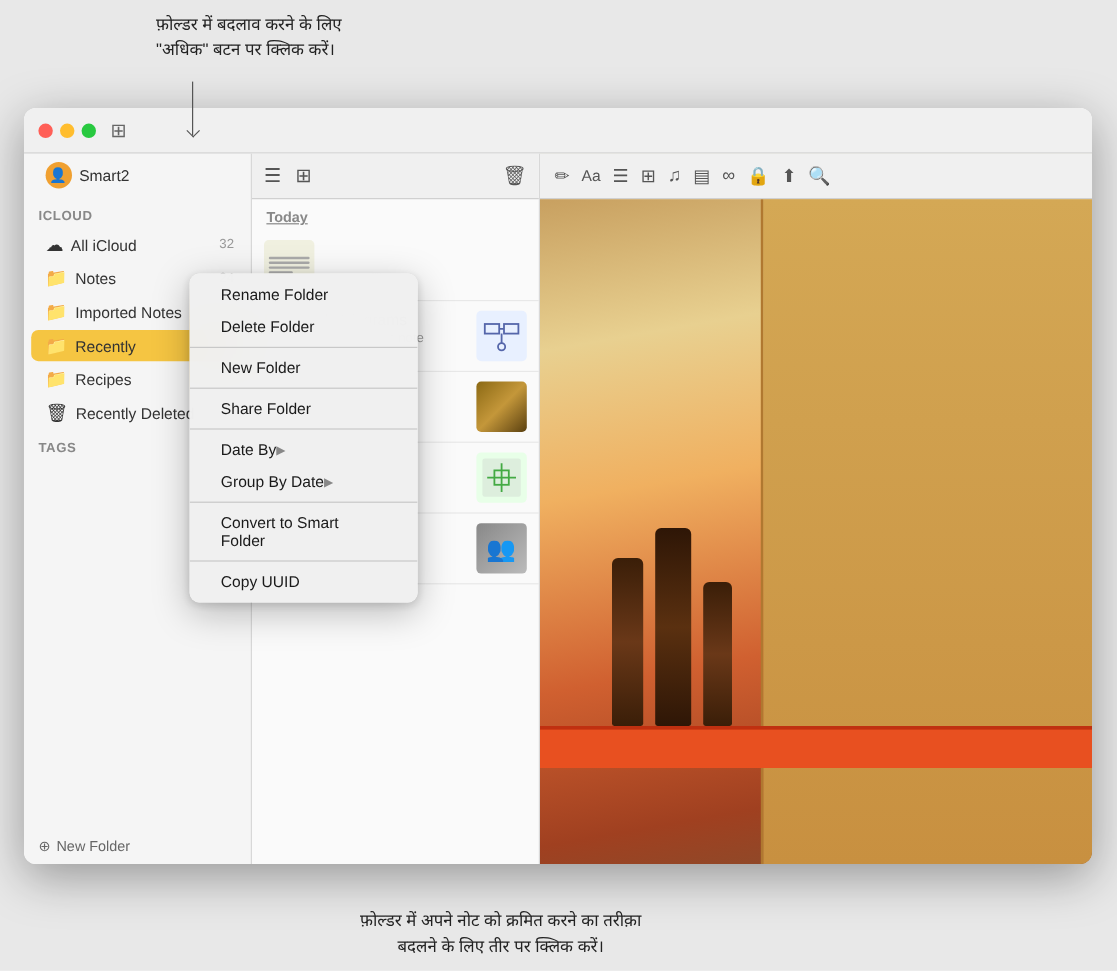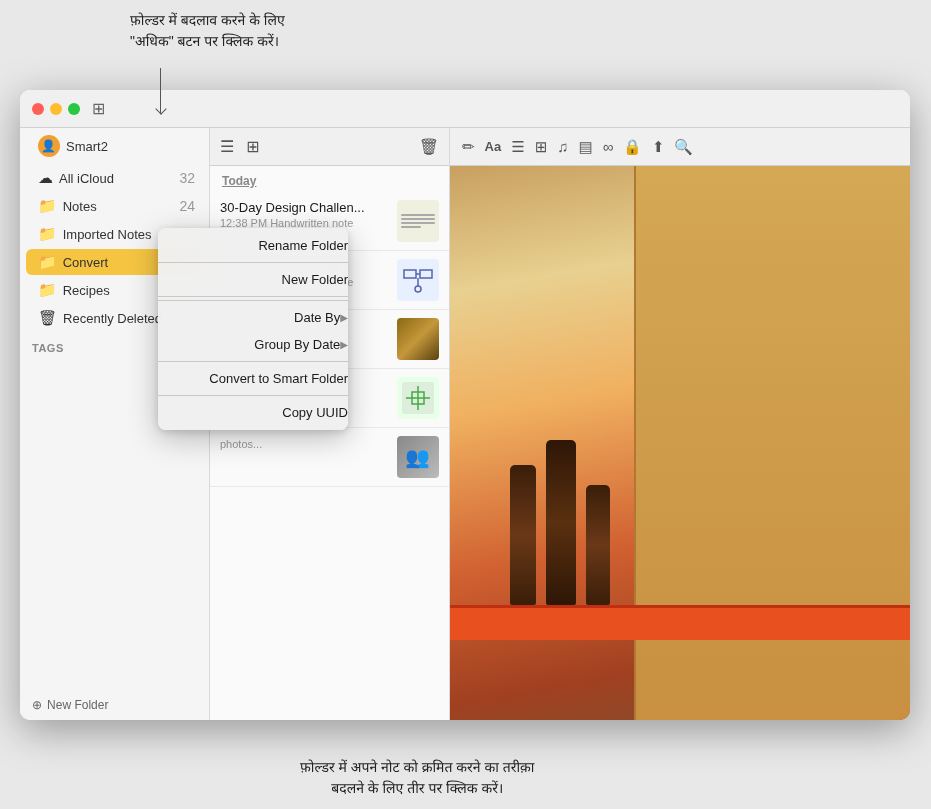--- a/index.html
+++ b/index.html
@@ -144,21 +144,21 @@
     .sidebar-item.active {
       background: #f5c542;
       color: #333;
     }
     .sidebar-item .icon {
       margin-right: 6px;
       font-size: 15px;
     }
     .sidebar-item .count {
       margin-left: auto;
-      font-size: 14px;
+      font-size: 11px;
       color: #999;
     }
     .sidebar-item.active .count {
       color: #fff;
     }
 
     .tags-header {
       font-size: 11px;
       font-weight: 600;
       color: #888;
@@ -312,27 +312,27 @@
       background: rgba(240, 240, 240, 0.97);
       backdrop-filter: blur(20px);
       border-radius: 8px;
       box-shadow: 0 8px 30px rgba(0,0,0,0.25), 0 2px 8px rgba(0,0,0,0.15);
       z-index: 50;
       overflow: hidden;
       padding: 4px 0;
     }
 
     .menu-item {
-      padding: 6px 0;
+      padding: 6px 26px;
       font-size: 13px;
       color: #1a1a1a;
       cursor: pointer;
       display: flex;
       align-items: center;
-      justify-content: flex-end;
+      justify-content: flex-start;
     }
 
     .menu-separator {
       height: 1px;
       background: #c8c8c8;
       margin: 3px 0;
     }
 
     .menu-item .chevron {
       font-size: 10px;
@@ -387,39 +387,40 @@
   <div class="content-area">
 
     <div class="sidebar">
 
       <div class="shared-item">
         <div class="shared-icon">👤</div>
         <span>Smart</span>
         <span class="count">2</span>
       </div>
 
+      <div class="sidebar-section-header">iCloud</div>
 
       <div class="sidebar-item">
         <span class="icon">☁</span>
         <span>All iCloud</span>
         <span class="count">32</span>
       </div>
       <div class="sidebar-item">
         <span class="icon">📁</span>
         <span>Notes</span>
         <span class="count">24</span>
       </div>
       <div class="sidebar-item">
         <span class="icon">📁</span>
         <span>Imported Notes</span>
         <span class="count">0</span>
       </div>
       <div class="sidebar-item active">
         <span class="icon">📁</span>
-        <span>Convert</span>
+        <span>Recently</span>
         <span style="margin-left:auto; display:flex; align-items:center; gap:4px;">
           <span style="width:8px;height:8px;border-radius:50%;background:#ff6b00;display:inline-block;"></span>
           <span class="count" style="color:#333;">5</span>
         </span>
       </div>
       <div class="sidebar-item">
         <span class="icon">📁</span>
         <span>Recipes</span>
       </div>
       <div class="sidebar-item">
@@ -439,24 +440,20 @@
     <div class="notes-list">
       <div class="notes-toolbar">
         <span class="notes-toolbar-icon">☰</span>
         <span class="notes-toolbar-icon">⊞</span>
         <span class="notes-toolbar-icon trash-icon-container">🗑</span>
       </div>
 
       <div class="date-header">Today</div>
 
       <div class="note-item">
-        <div class="note-info">
-          <div class="note-title">30-Day Design Challen...</div>
-          <div class="note-meta">12:38 PM  Handwritten note</div>
-        </div>
         <div class="note-thumb thumb-list">
           <div class="thumb-line"></div>
           <div class="thumb-line"></div>
           <div class="thumb-line"></div>
           <div class="thumb-line" style="width:60%"></div>
         </div>
       </div>
 
       <div class="note-item">
         <div class="note-info">
@@ -504,21 +501,21 @@
         </div>
         <div class="note-thumb" style="background: linear-gradient(135deg, #888, #bbb); display:flex; align-items:center; justify-content:center;">
           <span style="font-size:20px;">👥</span>
         </div>
       </div>
     </div>
 
     <div class="note-detail">
       <div class="note-detail-toolbar">
         <span class="detail-toolbar-icon">✏</span>
-        <span class="detail-toolbar-icon" style="font-size:13px;font-weight:bold;">Aa</span>
+        <span class="detail-toolbar-icon" style="font-size:13px;font-weight:normal;">Aa</span>
         <span class="detail-toolbar-icon">☰</span>
         <span class="detail-toolbar-icon">⊞</span>
         <span class="detail-toolbar-icon">♫</span>
         <span class="detail-toolbar-icon">▤</span>
         <span class="detail-toolbar-icon">∞</span>
         <span class="detail-toolbar-icon">🔒</span>
         <span class="detail-toolbar-icon">⬆</span>
         <span class="detail-toolbar-icon">🔍</span>
       </div>
 
@@ -536,25 +533,31 @@
       </div>
     </div>
 
   </div>
 </div>
 
 <div class="context-menu">
   <div class="menu-item">
     <span>Rename Folder</span>
   </div>
+  <div class="menu-item">
+    <span>Delete Folder</span>
+  </div>
   <div class="menu-separator"></div>
   <div class="menu-item">
     <span>New Folder</span>
   </div>
   <div class="menu-separator"></div>
+  <div class="menu-item">
+    <span>Share Folder</span>
+  </div>
   <div class="menu-separator"></div>
   <div class="menu-item">
     <span>Date By</span>
     <span class="chevron">▶</span>
   </div>
   <div class="menu-item">
     <span>Group By Date</span>
     <span class="chevron">▶</span>
   </div>
   <div class="menu-separator"></div>

